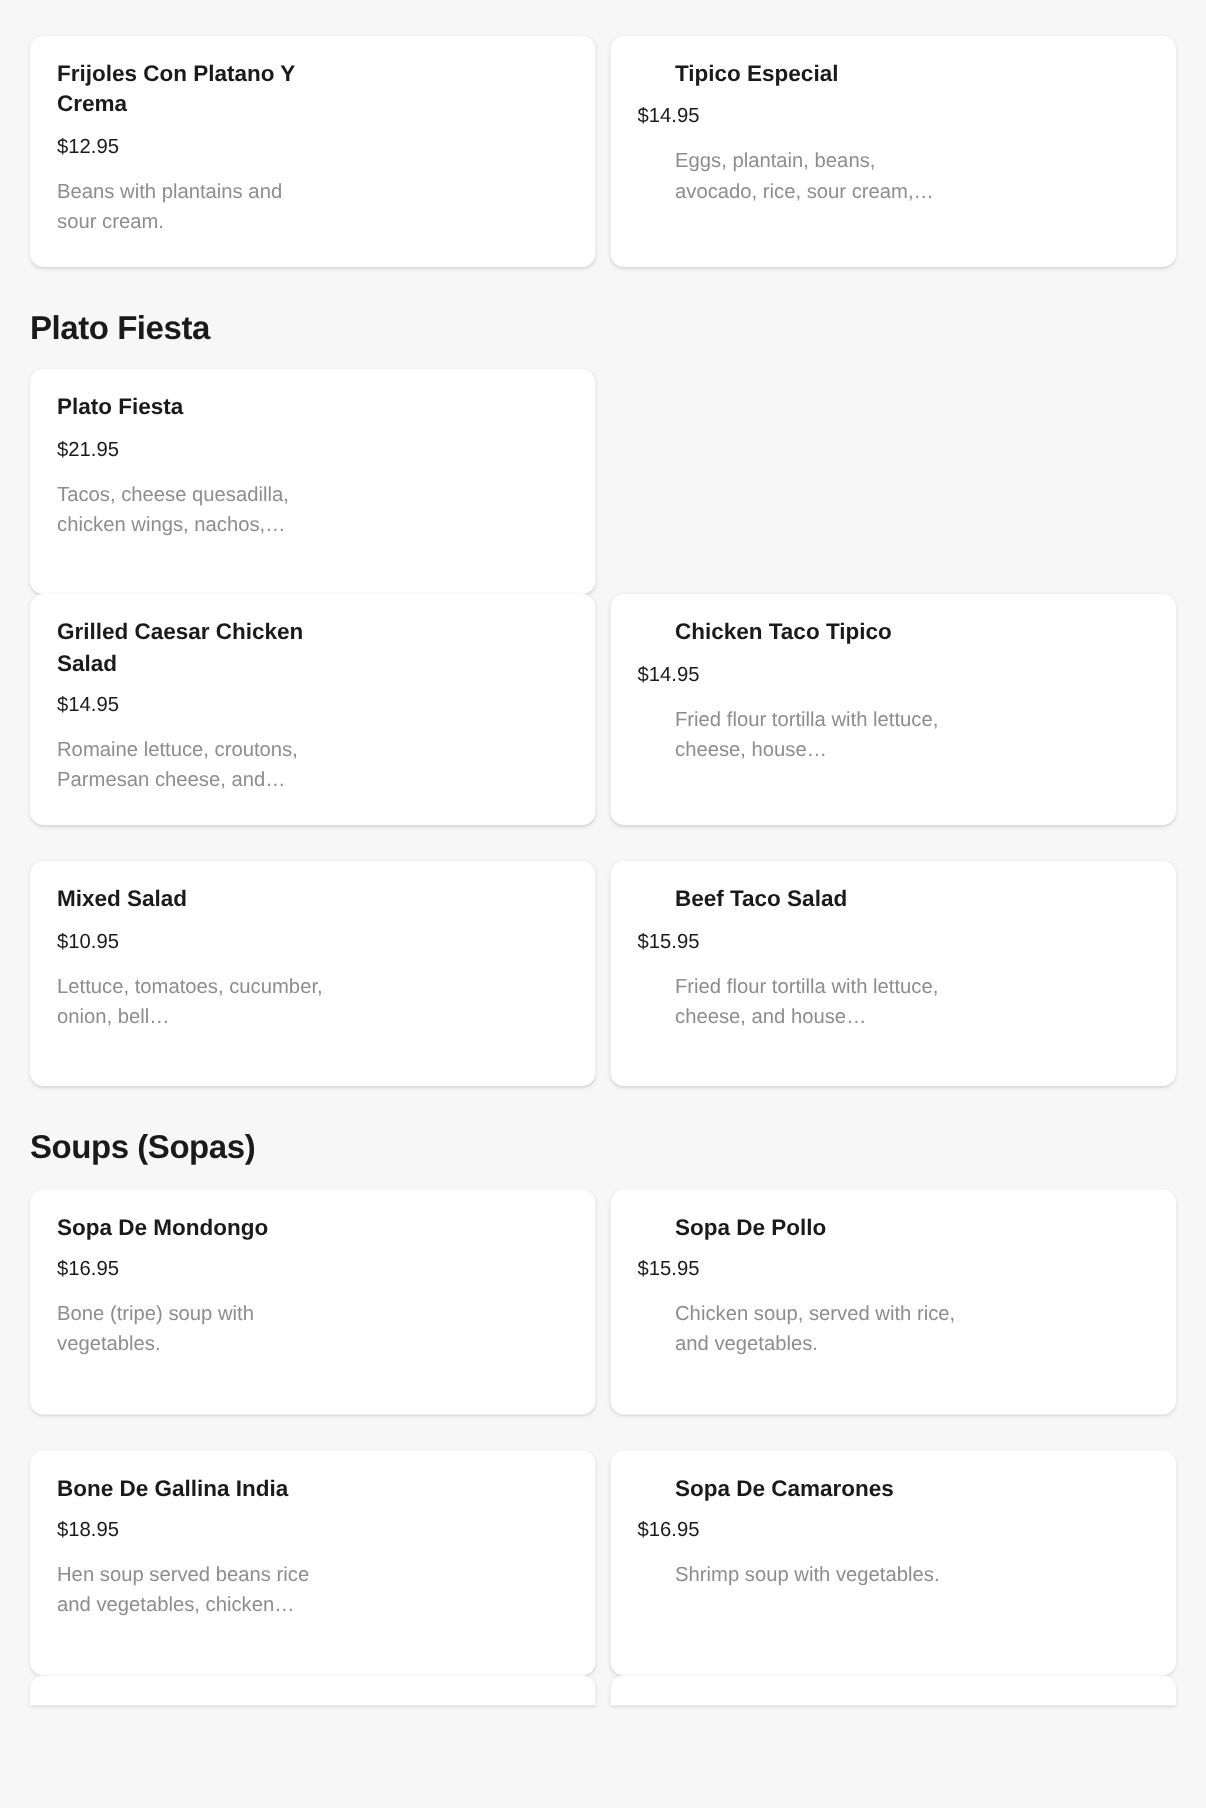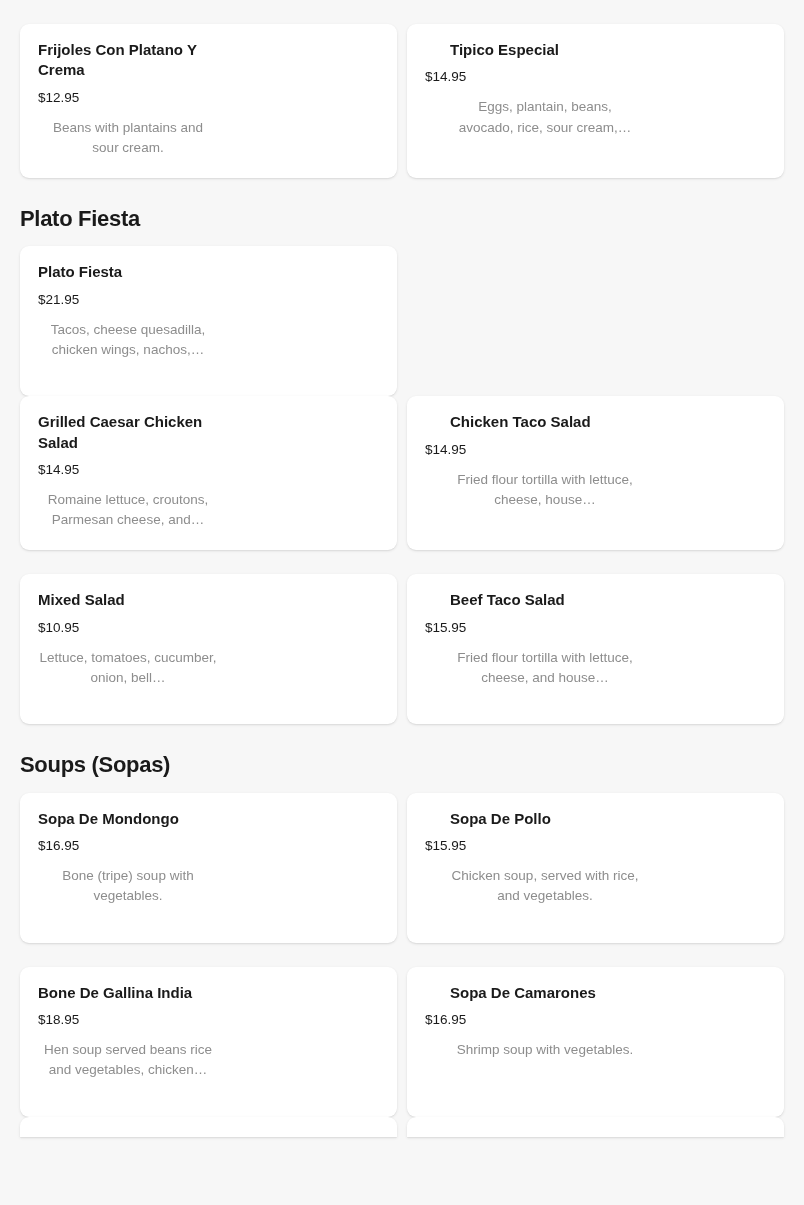--- a/index.html
+++ b/index.html
@@ -57,21 +57,20 @@
     color: #1a1a1a;
     font-weight: 400;
     margin-bottom: 13px;
   }
   .card-desc {
     font-size: 13.5px;
     color: #8d8d8d;
     line-height: 1.5;
     max-width: 180px;
     overflow: hidden;
-    text-align: center;
   }
   .card.wide .card-name,
   .card.wide .card-desc {
     max-width: 190px;
     margin-left: 25px;
   }
   .top-pad { height: 24px; }
   .cut-row .card {
     min-height: 20px;
     padding-bottom: 0;
@@ -113,21 +112,21 @@
   </div>
 
   <div class="section">
     <div class="grid">
       <div class="card">
         <div class="card-name">Grilled Caesar Chicken Salad</div>
         <div class="card-price">$14.95</div>
         <div class="card-desc">Romaine lettuce, croutons, Parmesan cheese, and…</div>
       </div>
       <div class="card wide">
-        <div class="card-name">Chicken Taco Salad</div>
+        <div class="card-name">Chicken Taco Tipico</div>
         <div class="card-price">$14.95</div>
         <div class="card-desc">Fried flour tortilla with lettuce, cheese, house…</div>
       </div>
       <div class="card">
         <div class="card-name">Mixed Salad</div>
         <div class="card-price">$10.95</div>
         <div class="card-desc">Lettuce, tomatoes, cucumber, onion, bell…</div>
       </div>
       <div class="card wide">
         <div class="card-name">Beef Taco Salad</div>

